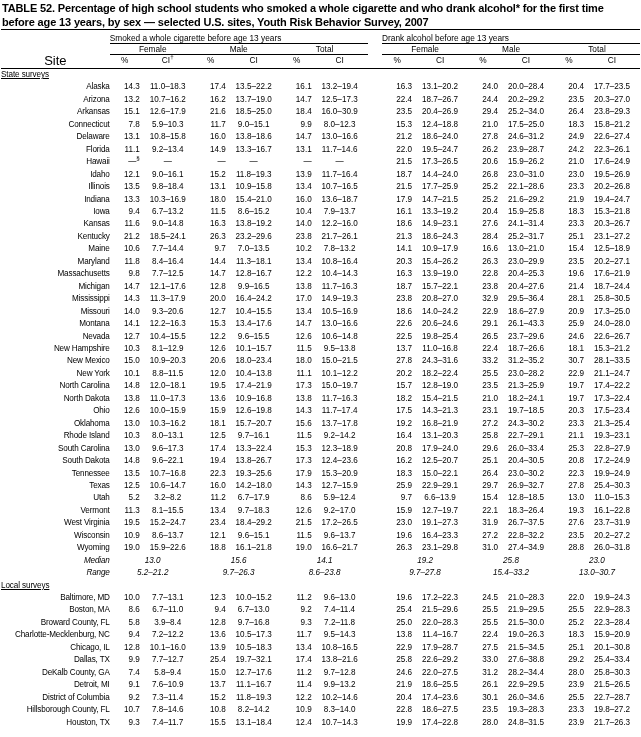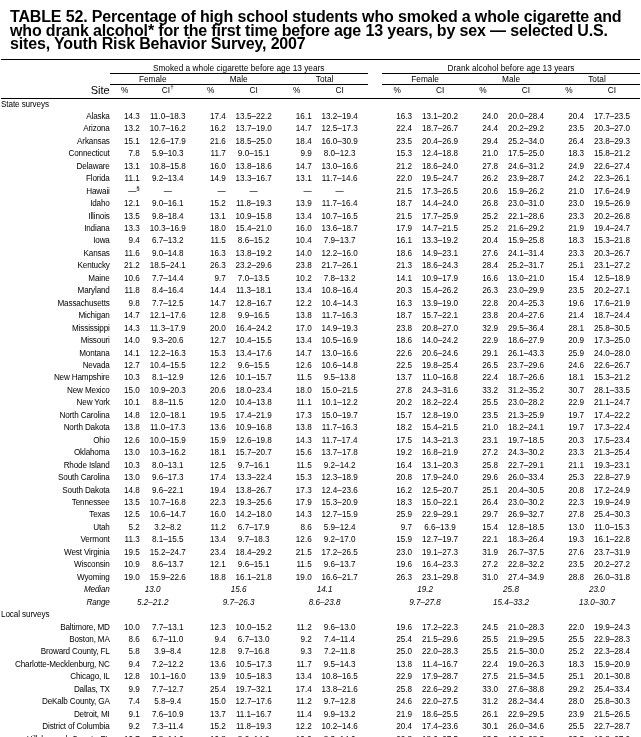--- a/index.html
+++ b/index.html
@@ -15,87 +15,88 @@
     overflow: hidden;
   }
   #page {
     width: 641px;
     height: 737px;
     position: relative;
     padding: 0;
     box-sizing: border-box;
   }
   .title {
-    font-size: 16px;
+    font-size: 11px;
     font-weight: bold;
     line-height: 13.5px;
     letter-spacing: -0.15px;
     padding: 2px 2px 0 2px;
-    margin: 8px;
+    margin: 0;
   }
   table.tbl {
     border-collapse: collapse;
     width: 639px;
     margin-left: 1px;
     table-layout: fixed;
     font-size: 8.1px;
   }
   table.tbl td, table.tbl th {
     padding: 0;
     margin: 0;
     vertical-align: bottom;
     white-space: nowrap;
     font-weight: normal;
   }
   
   .rule-top td { border-top: 1.6px solid #000; height: 3px; font-size: 1px; }
   .grp-label {
     font-size: 8.3px;
     font-weight: bold;
-    text-align: center;
+    text-align: left;
     border-bottom: 0.9px solid #000;
     padding-bottom: 0px;
     line-height: 10px;
   }
   .sub-label {
     font-size: 8.3px;
     font-weight: bold;
     text-align: center;
     border-bottom: 0.9px solid #000;
     line-height: 10px;
   }
   .col-head {
     font-size: 8.3px;
     font-weight: bold;
     text-align: center;
     line-height: 11px;
     padding-bottom: 1px;
   }
   .site-head {
-    font-size: 11px;
+    font-size: 13px;
     font-weight: bold;
-    text-align: right;
+    text-align: center;
     line-height: 11px;
     padding-bottom: 1px;
     padding-left: 1px;
   }
   .rule-head td { border-bottom: 0.9px solid #000; height: 2px; font-size: 1px; }
   .gapcell { }
   
   tr.datarow td { height: 12.45px; line-height: 12.45px; font-size: 8.15px; }
   td.site {
     text-align: right;
     padding-left: 6px;
     letter-spacing: -0.15px;
   }
   td.section {
     text-align: left;
     padding-left: 1px;
     font-weight: bold;
     letter-spacing: -0.1px;
+    text-decoration: underline;
   }
   td.pct {
     text-align: right;
     padding-right: 2px;
   }
   td.ci {
     text-align: center;
   }
   td.bold { font-weight: bold; }
   tr.summary td {

